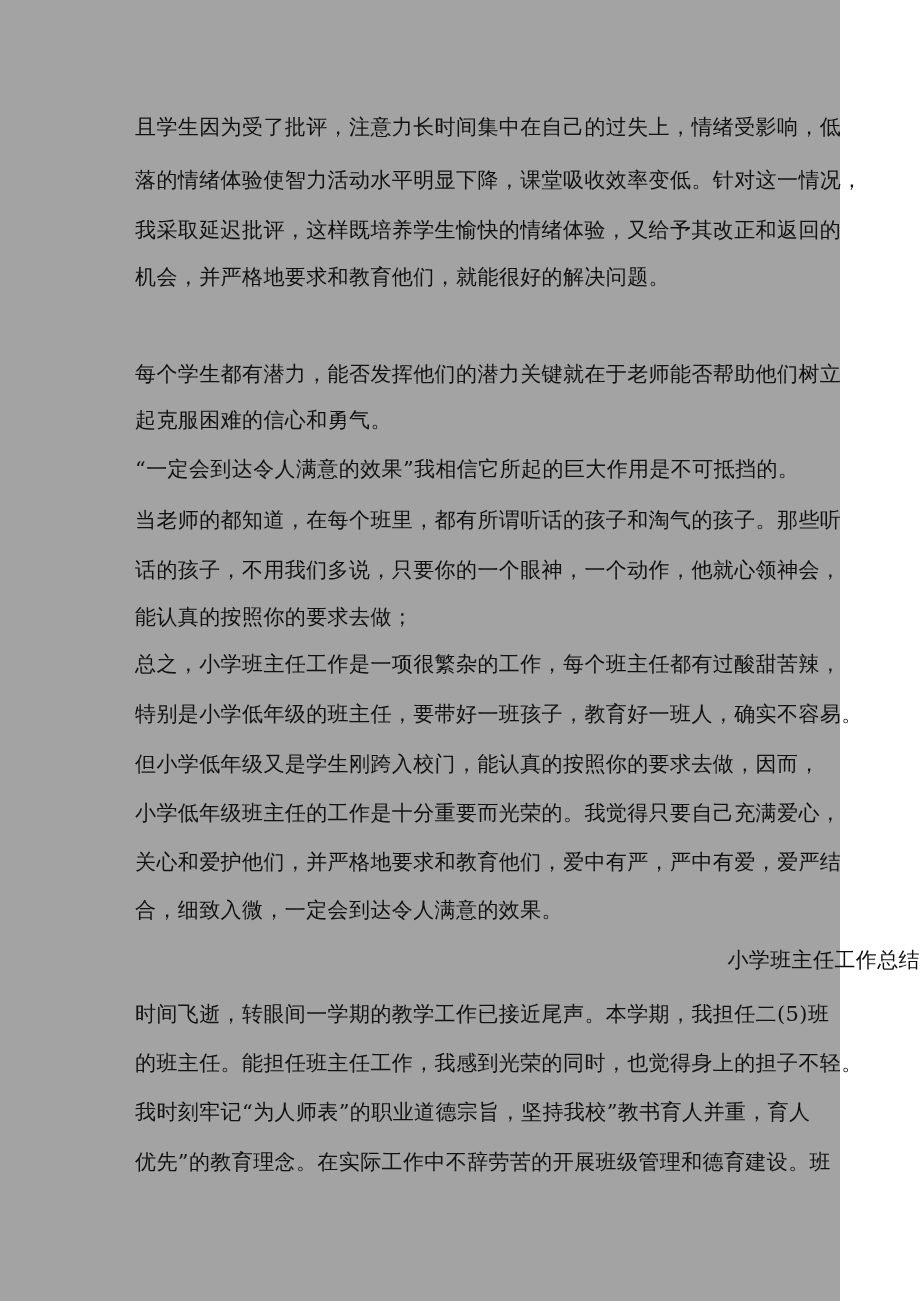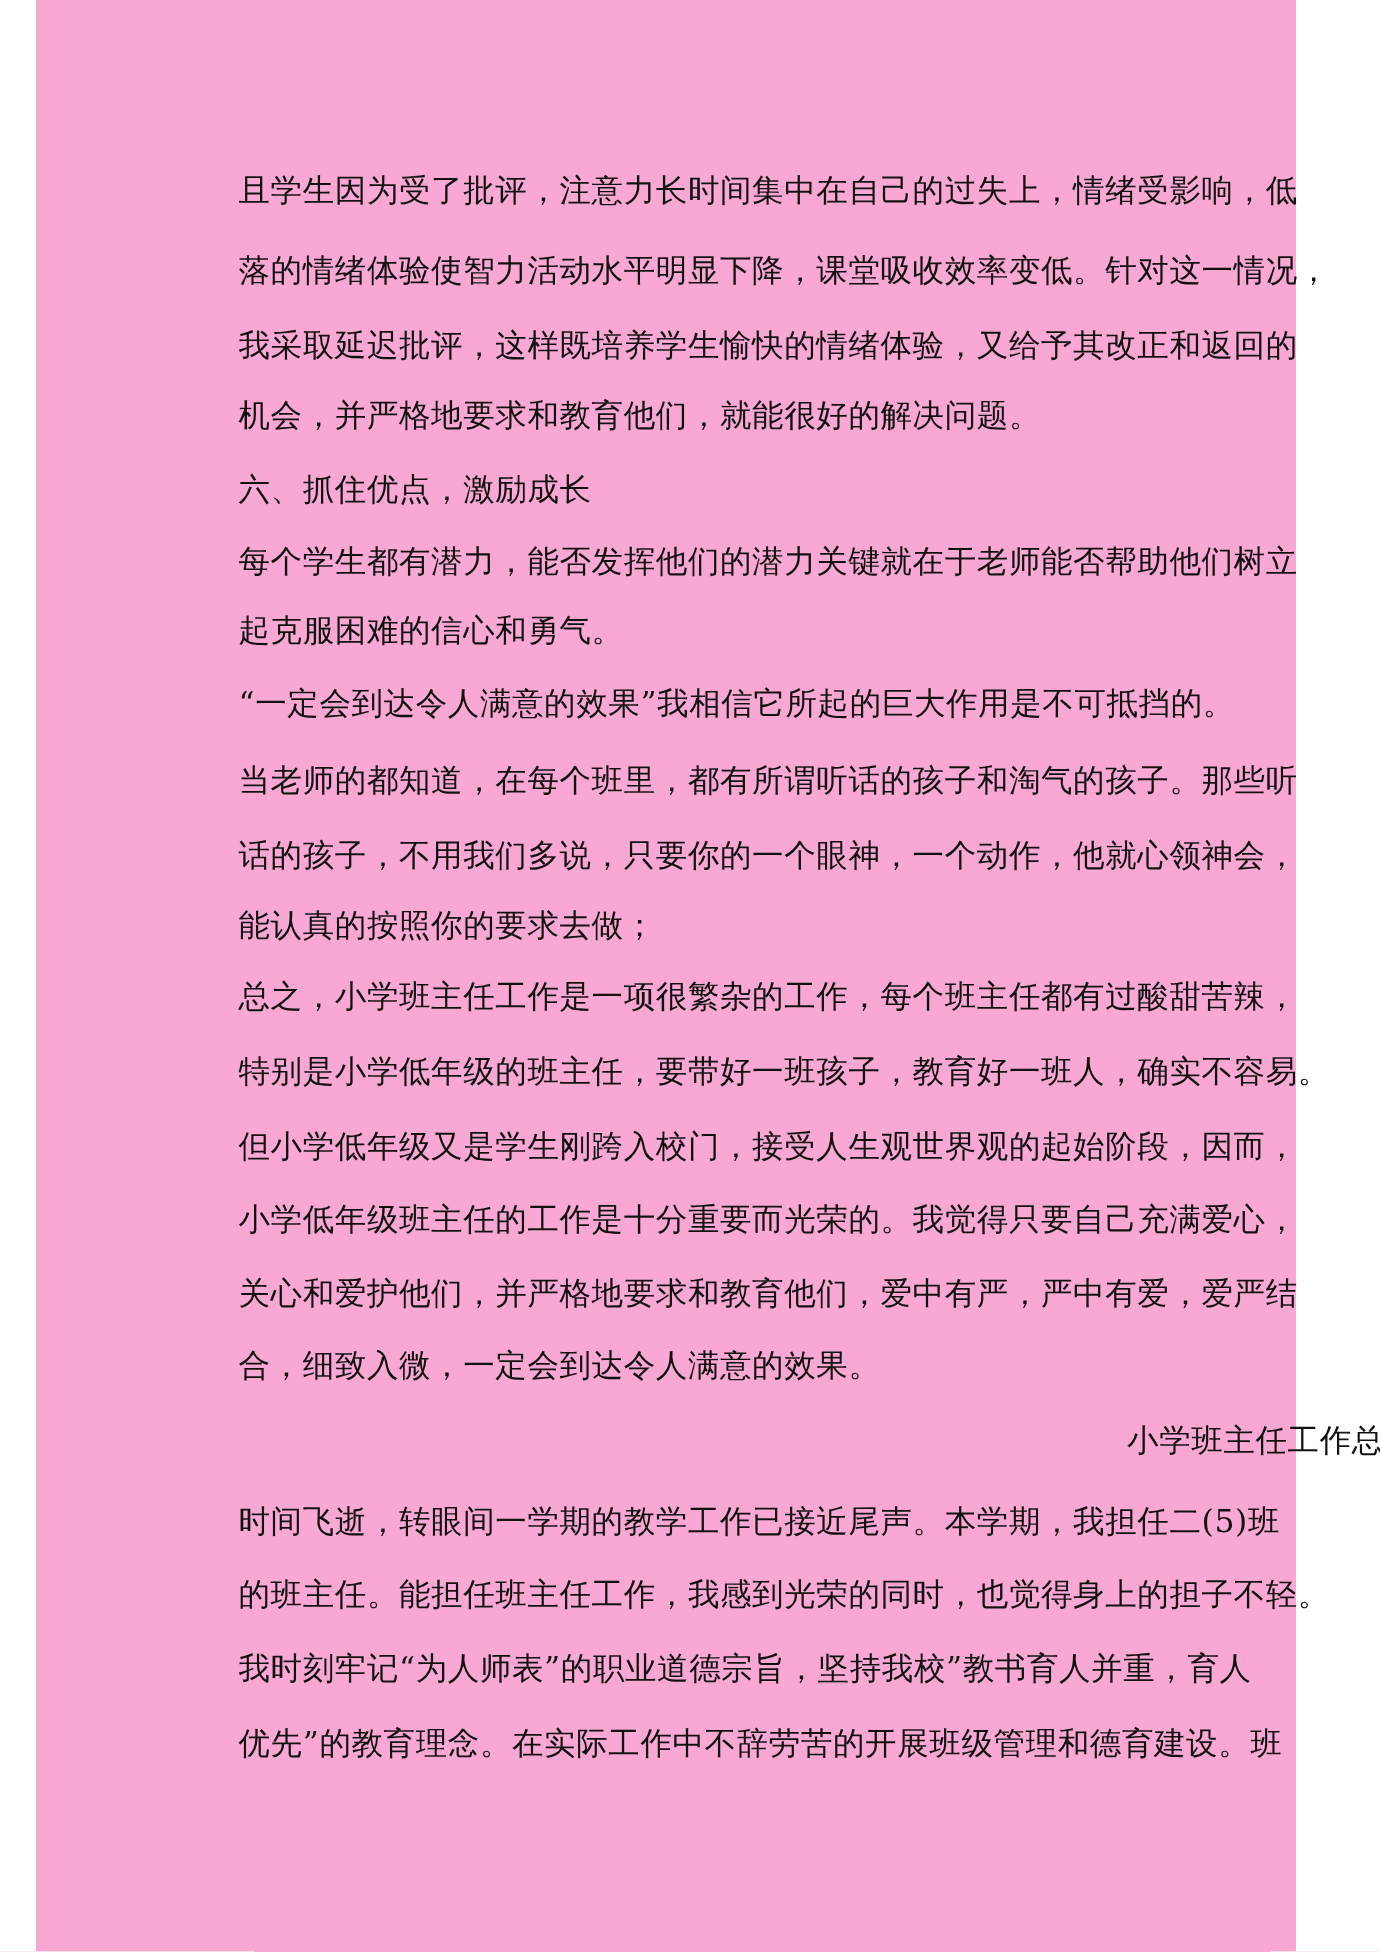--- a/index.html
+++ b/index.html
@@ -1,18 +1,18 @@
 <!DOCTYPE html>
 <html><head>
 <meta charset="utf-8">
 <style>
   html, body { margin: 0; padding: 0; background: #ffffff; }
   body { width: 920px; height: 1301px; position: relative; overflow: hidden; }
   .page {
-    position: absolute; left: 0; top: 0; width: 840px; height: 1301px; background: #f9a8d4; margin-left: 24px;
+    position: absolute; left: 0; top: 0; width: 840px; height: 1301px; background: #a3a3a3;
   }
   .line {
     position: absolute;
     left: 135px;
     width: 660px;
     font-family: "DejaVu Serif", "Liberation Serif", serif;
     font-size: 21px;
     line-height: 24px;
     color: #111111;
     white-space: nowrap;
@@ -22,30 +22,29 @@
   .line.center { left: 0; width: 920px; text-align: right; }
 </style>
 </head>
 <body>
 
 <div class="page">
   <div class="line justify" style="top:115px">且学生因为受了批评，注意力长时间集中在自己的过失上，情绪受影响，低</div>
   <div class="line justify" style="top:168px">落的情绪体验使智力活动水平明显下降，课堂吸收效率变低。针对这一情况，</div>
   <div class="line justify" style="top:218px">我采取延迟批评，这样既培养学生愉快的情绪体验，又给予其改正和返回的</div>
   <div class="line" style="top:265px">机会，并严格地要求和教育他们，就能很好的解决问题。</div>
-  <div class="line" style="top:314px">六、抓住优点，激励成长</div>
   <div class="line justify" style="top:362px">每个学生都有潜力，能否发挥他们的潜力关键就在于老师能否帮助他们树立</div>
   <div class="line" style="top:408px">起克服困难的信心和勇气。</div>
   <div class="line" style="top:457px">“一定会到达令人满意的效果”我相信它所起的巨大作用是不可抵挡的。</div>
   <div class="line justify" style="top:508px">当老师的都知道，在每个班里，都有所谓听话的孩子和淘气的孩子。那些听</div>
   <div class="line justify" style="top:558px">话的孩子，不用我们多说，只要你的一个眼神，一个动作，他就心领神会，</div>
   <div class="line" style="top:605px">能认真的按照你的要求去做；</div>
   <div class="line justify" style="top:652px">总之，小学班主任工作是一项很繁杂的工作，每个班主任都有过酸甜苦辣，</div>
   <div class="line justify" style="top:702px">特别是小学低年级的班主任，要带好一班孩子，教育好一班人，确实不容易。</div>
-  <div class="line justify" style="top:752px">但小学低年级又是学生刚跨入校门，接受人生观世界观的起始阶段，因而，</div>
+  <div class="line justify" style="top:752px">但小学低年级又是学生刚跨入校门，能认真的按照你的要求去做，因而，</div>
   <div class="line justify" style="top:801px">小学低年级班主任的工作是十分重要而光荣的。我觉得只要自己充满爱心，</div>
   <div class="line justify" style="top:850px">关心和爱护他们，并严格地要求和教育他们，爱中有严，严中有爱，爱严结</div>
   <div class="line" style="top:898px">合，细致入微，一定会到达令人满意的效果。</div>
 
   <div class="line center" style="top:948px">小学班主任工作总结</div>
 
   <div class="line justify" style="top:1002px">时间飞逝，转眼间一学期的教学工作已接近尾声。本学期，我担任二(5)班</div>
   <div class="line justify" style="top:1051px">的班主任。能担任班主任工作，我感到光荣的同时，也觉得身上的担子不轻。</div>
   <div class="line justify" style="top:1100px">我时刻牢记“为人师表”的职业道德宗旨，坚持我校”教书育人并重，育人</div>
   <div class="line justify" style="top:1150px">优先”的教育理念。在实际工作中不辞劳苦的开展班级管理和德育建设。班</div>

